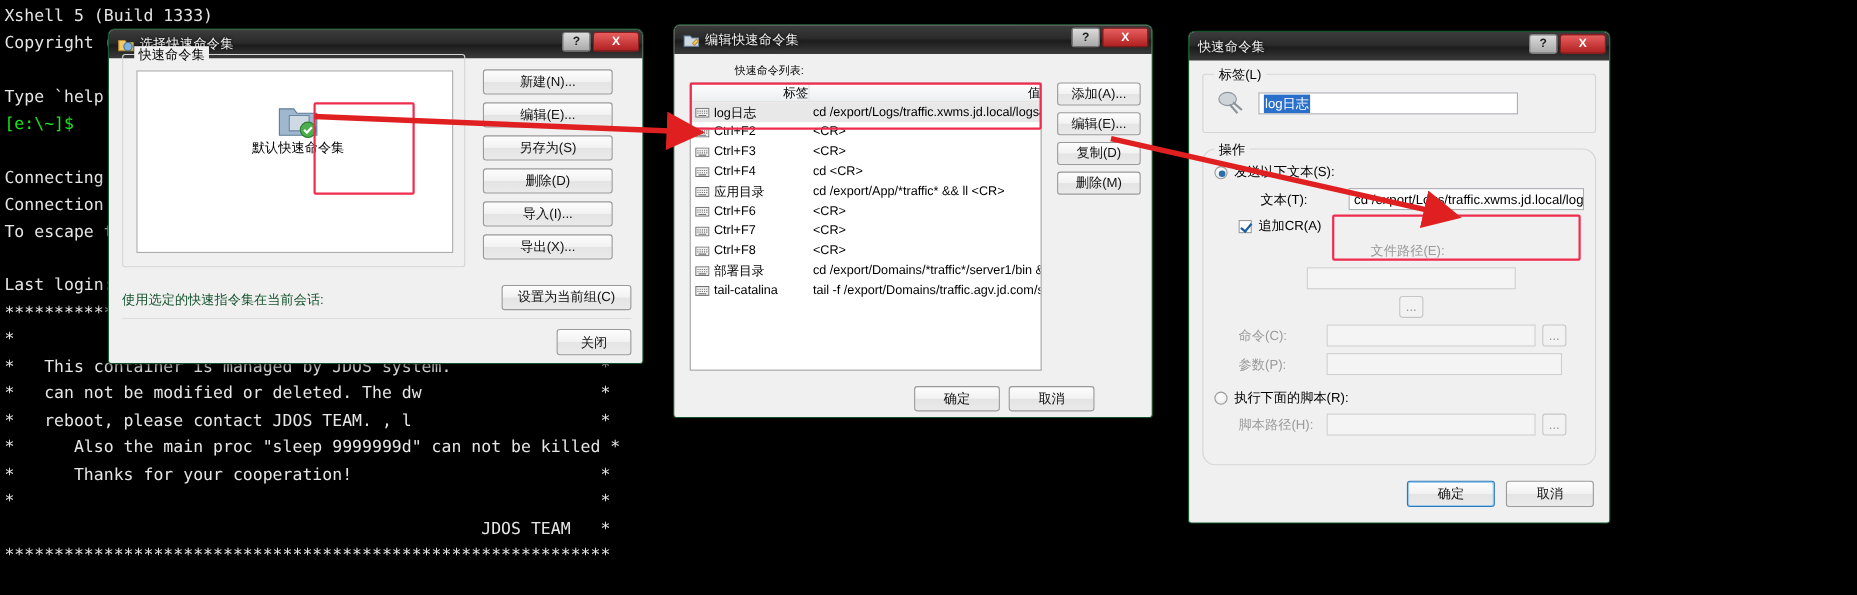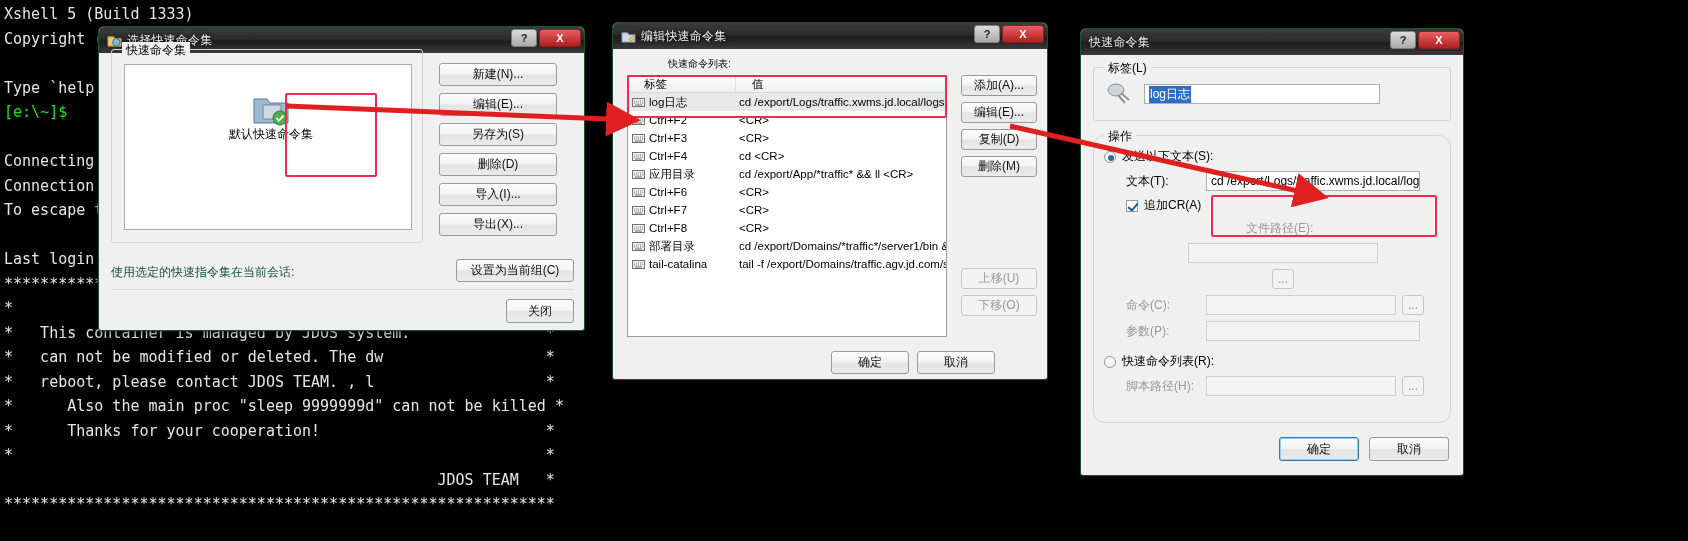--- a/index.html
+++ b/index.html
@@ -106,21 +106,21 @@
 
   
   #dlg2 { left:612px; top:22px; width:436px; height:358px; }
   #d2-lbl { position:absolute; left:14px; top:34px; font-size:10px;margin-left:41px; }
   #d2-list {
     position:absolute; left:14px; top:52px; width:320px; height:262px;
     background:#fff; border:1px solid #a0a0a0; overflow:hidden;
   }
   #d2-hdr { display:flex; height:17px; background:linear-gradient(to bottom,#fdfdfd,#eceff1);
             border-bottom:1px solid #dcdcdc; font-size:11.5px; }
-  #d2-hdr div { padding:1px 16px; }
+  #d2-hdr div { padding:1px 0;text-align:right; }
   .d2col1 { width:108px; border-right:1px solid #e2e2e2; }
   .d2col2 { flex:1; }
   .lrow { display:flex; height:18px; font-size:11.5px; align-items:center; }
   .lrow.sel { background:#e8e8e8; }
   .lrow .c1 { width:108px; display:flex; align-items:center; gap:4px; padding-left:4px; overflow:hidden; }
   .lrow .c2 { flex:1; overflow:hidden; white-space:nowrap; padding-left:3px; }
   .kbico { width:13px;height:9px;flex:0 0 auto; }
   #d2-btns { position:absolute; left:348px; top:52px; width:76px; }
   #d2-btns .btn { width:76px; height:21px; margin-bottom:6px; }
   #d2-mv { position:absolute; left:348px; top:245px; width:76px; }
@@ -328,24 +328,20 @@
       </div>
   </div>
 
   <div id="d2-btns">
     <div class="btn">添加(A)...</div>
     <div class="btn">编辑(E)...</div>
     <div class="btn">复制(D)</div>
     <div class="btn">删除(M)</div>
   </div>
 
-  <div id="d2-mv">
-    <div class="btn disabled">上移(U)</div>
-    <div class="btn disabled">下移(O)</div>
-  </div>
 
   <div class="btn" id="d2-ok">确定</div>
   <div class="btn" id="d2-cancel">取消</div>
 
   <div class="redbox" style="left:14px; top:52px; width:320px; height:43px;"></div>
 </div>
 
 <div class="dlg" id="dlg3">
   <div class="titlebar">
     <span class="ttxt">快速命令集</span>
@@ -371,21 +367,21 @@
   <div class="grp" id="d3-grp2">
     <span class="grplbl">操作</span>
 
     <div style="padding:12px 10px 0 10px;">
 
       <div class="rowline">
         <span class="radio on"></span>
         <span>发送以下文本(S):</span>
       </div>
 
-      <div class="rowline" style="margin:6px 0 0 22px;">
+      <div class="rowline" style="margin:6px 0 0 22px;justify-content:flex-end;">
         <span style="width:74px;">文本(T):</span>
         <div class="txtin" style="width:214px;height:20px;">
           <span>cd /export/Logs/traffic.xwms.jd.local/logs&amp;&amp;ll</span>
         </div>
       </div>
 
       <div class="rowline" style="margin:6px 0 0 22px;">
         <span class="cbx on"></span>
         <span>追加CR(A)</span>
       </div>
@@ -407,21 +403,21 @@
       </div>
       <div class="rowline" style="margin:6px 0 0 22px;">
         <span class="dim" style="width:74px;">参数(P):</span>
         <div class="txtin ro" style="width:214px;height:20px;">
           <span></span>
         </div>
       </div>
 
       <div class="rowline" style="margin-top:12px;">
         <span class="radio"></span>
-        <span>快速命令列表(R):</span>
+        <span>执行下面的脚本(R):</span>
       </div>
       <div class="rowline" style="margin:6px 0 0 22px;">
         <span class="dim" style="width:74px;">脚本路径(H):</span>
         <div class="txtin ro" style="width:190px;height:20px;">
           <span></span>
         </div>
         <div class="btn disabled dots">...</div>
       </div>
 
     </div>

